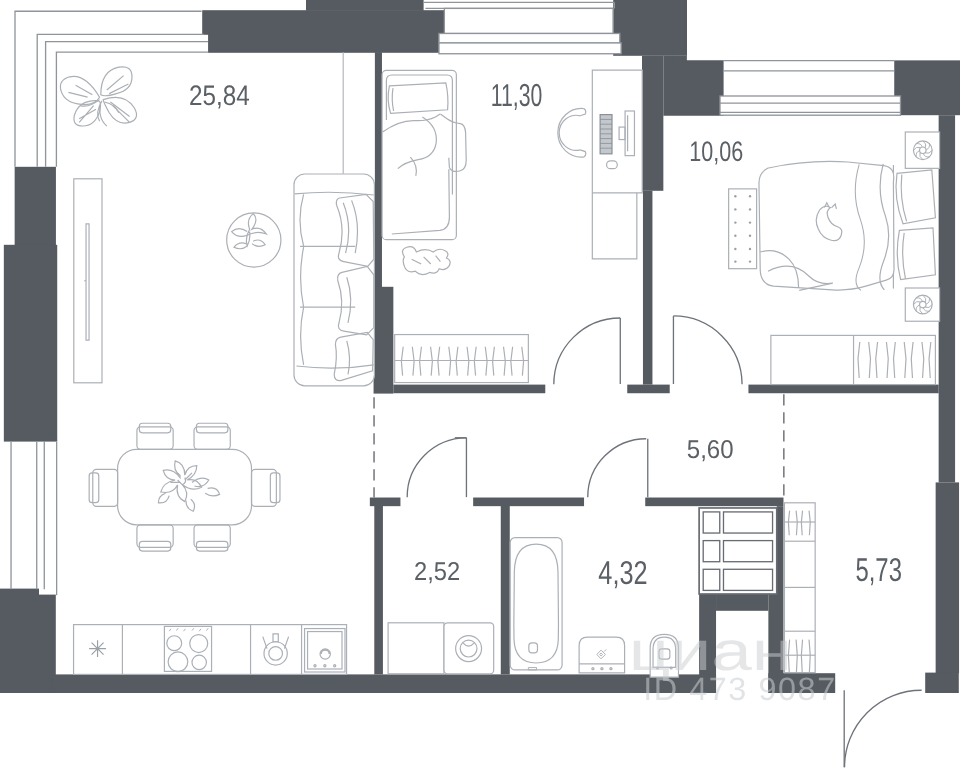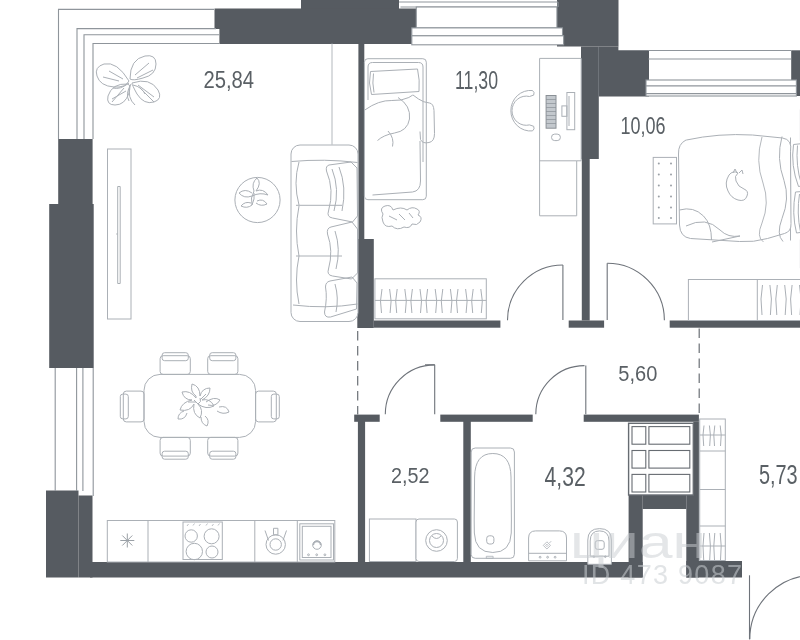--- a/index.html
+++ b/index.html
@@ -1,16 +1,16 @@
 <!DOCTYPE html>
 <html><head>
 <meta charset="utf-8">
 <style>
   html,body{margin:0;padding:0;background:#ffffff;}
-  #plan{width:632px;height:640px;position:relative;font-family:"Liberation Sans", sans-serif;padding-left:46px;}
+  #plan{width:632px;height:640px;position:relative;font-family:"Liberation Sans", sans-serif;}
   text{font-family:"Liberation Sans", sans-serif;}
 </style>
 </head>
 <body>
 <div id="plan">
 <svg width="800" height="640" viewBox="0 0 800 640" xmlns="http://www.w3.org/2000/svg">
 <rect x="0" y="0" width="800" height="640" fill="#ffffff"></rect>
 
 <g id="walls" fill="#565b61" stroke="none">
 

